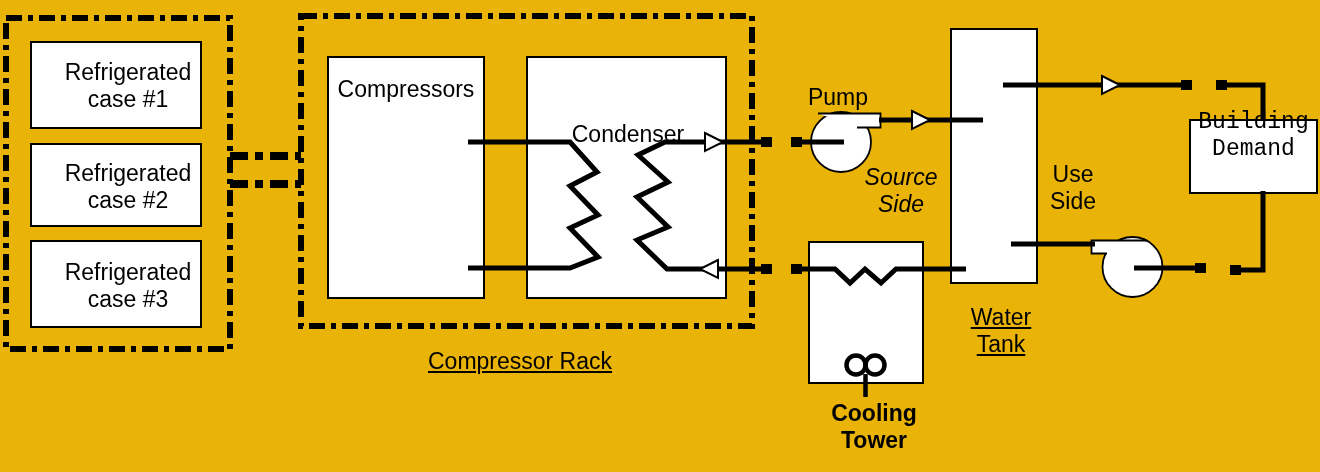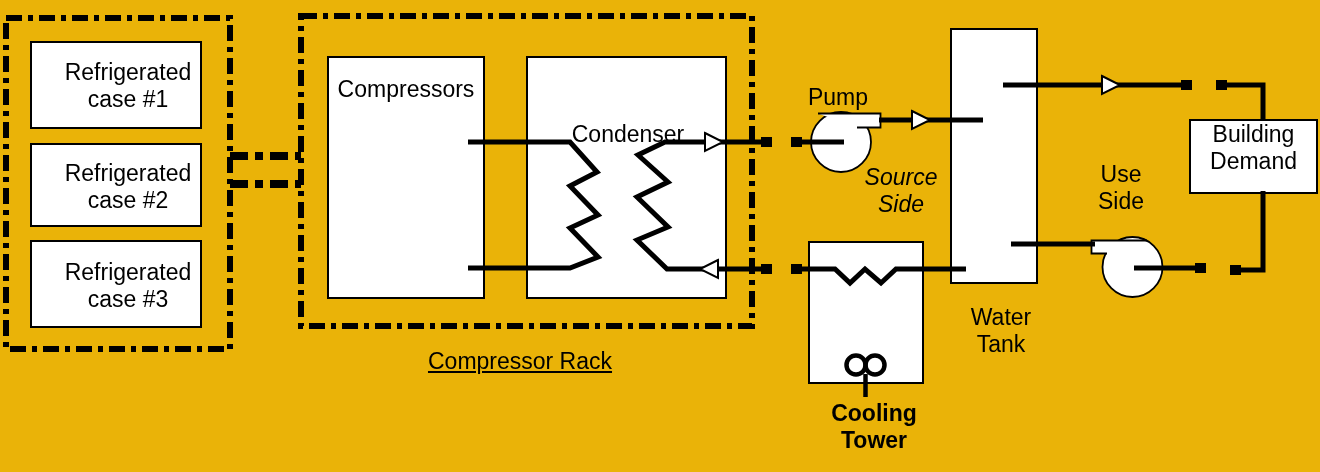--- a/index.html
+++ b/index.html
@@ -107,26 +107,26 @@
   <div class="lbl" style="left:838px;top:84px;">Pump</div>
   <div class="lbl" style="left:901px;top:164px;font-style:italic;">
     <div>Source</div>
     <div>Side</div>
   </div>
   <div class="lbl" style="left:874px;top:400px;font-weight:bold;">
     <div>Cooling</div>
     <div>Tower</div>
   </div>
 
-  <div class="lbl" style="left:1001px;top:304px;">
+  <div class="lbl" style="left:1001px;top:304px;text-decoration:underline;">
     <div>Water</div>
     <div>Tank</div>
   </div>
-  <div class="lbl" style="left:1073px;top:161px;margin-left:48px;">
+  <div class="lbl" style="left:1073px;top:161px;">
     <div>Use</div>
     <div>Side</div>
   </div>
-  <div class="boxlbl" style="left:1190px;top:120px;width:127px;height:56px;">
+  <div class="boxlbl" style="left:1190px;top:108px;width:127px;height:56px;font-family:Liberation Mono, monospace;">
     <div>Building</div>
     <div>Demand</div>
   </div>
 
 </div>
 
 </body></html>

